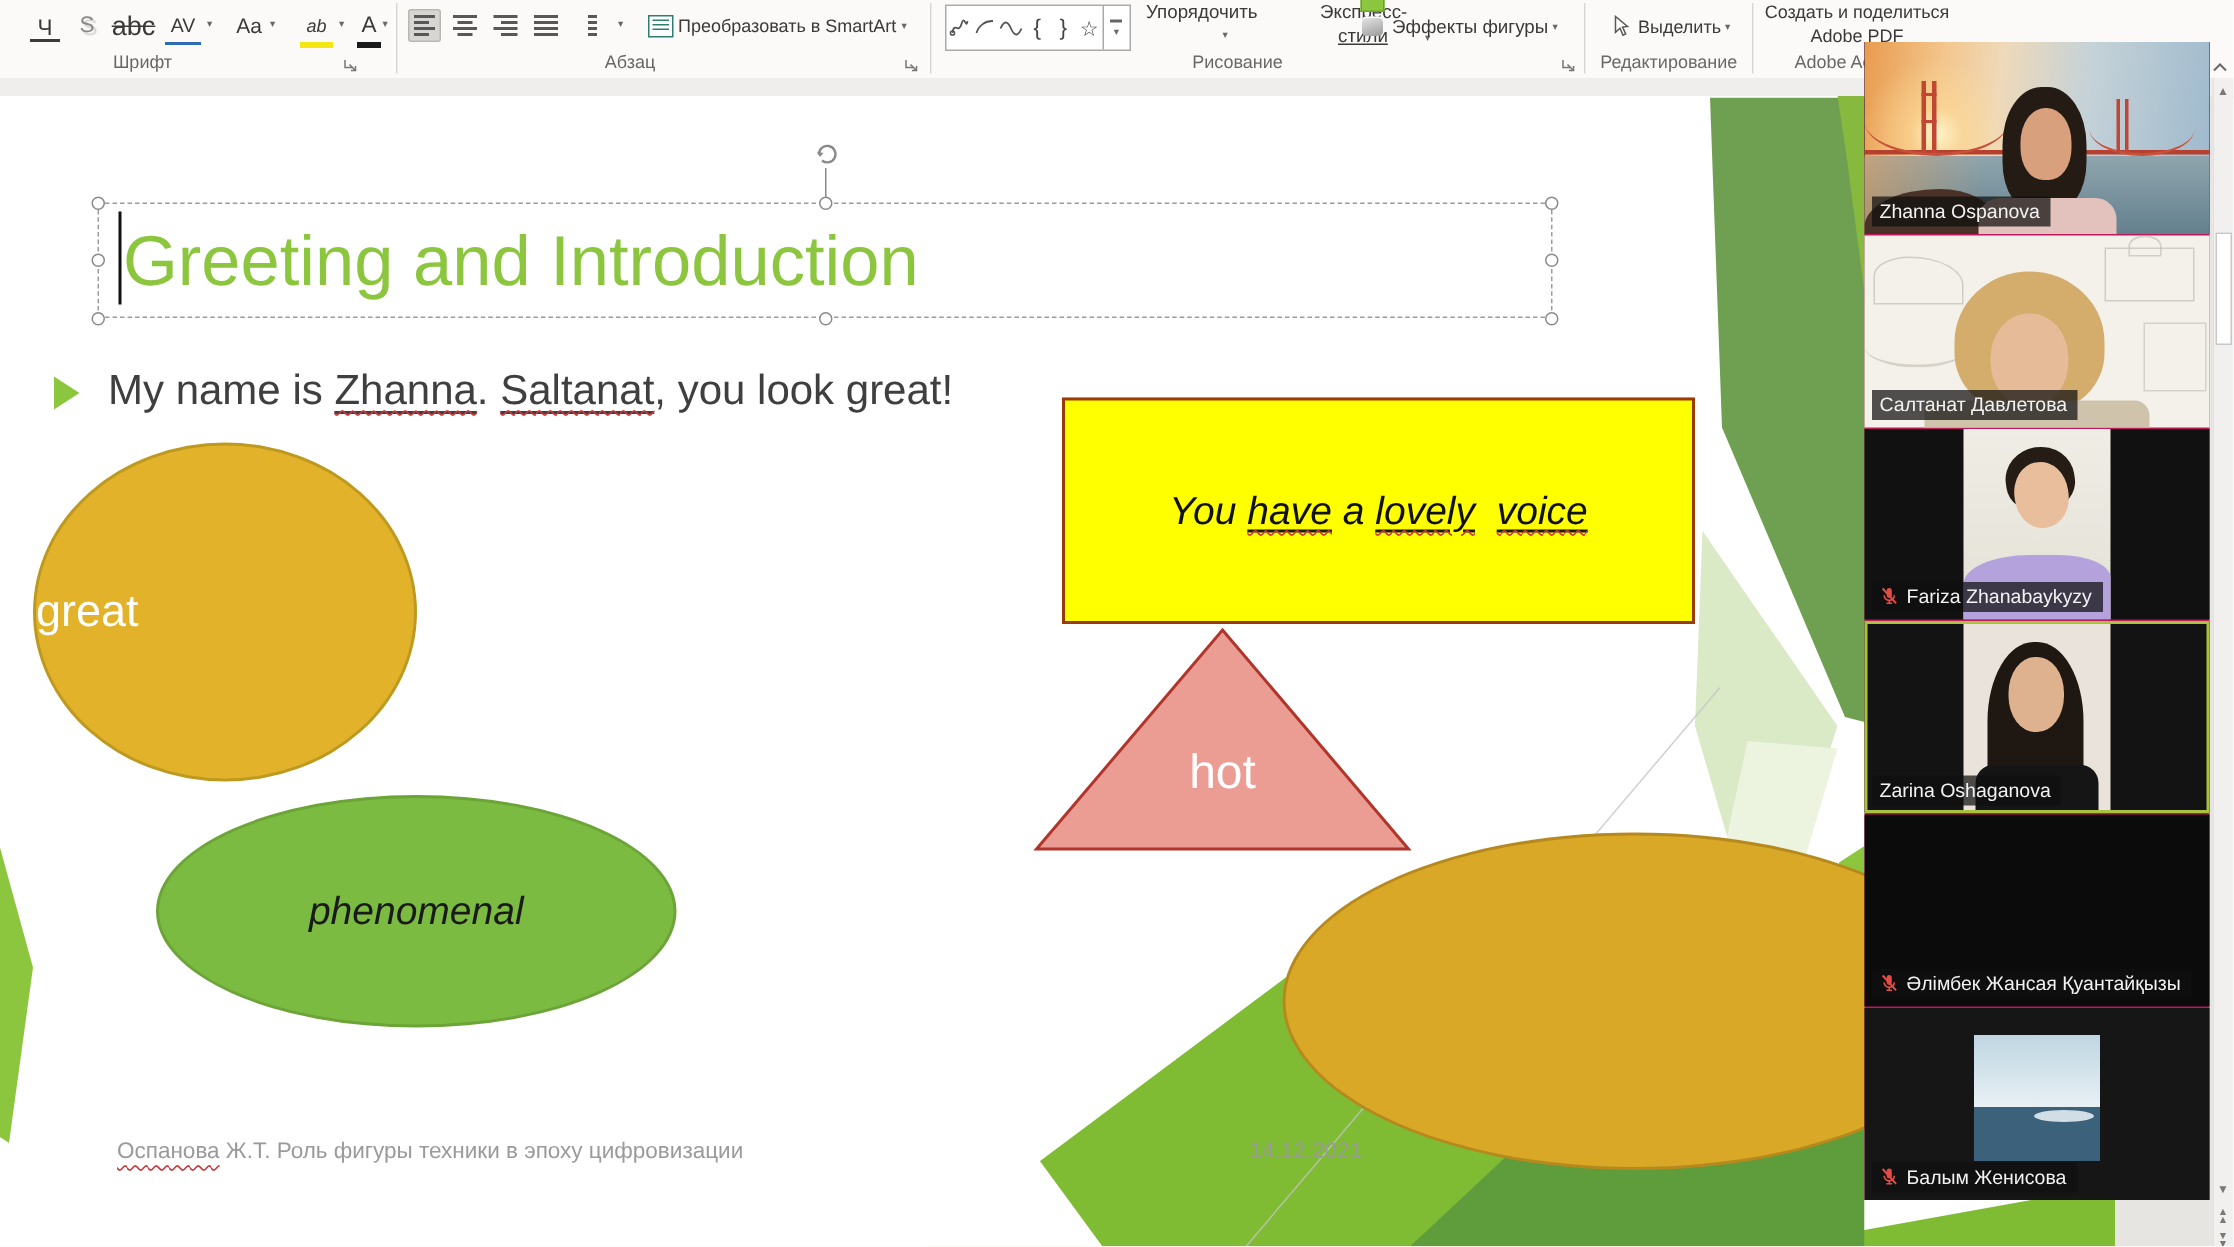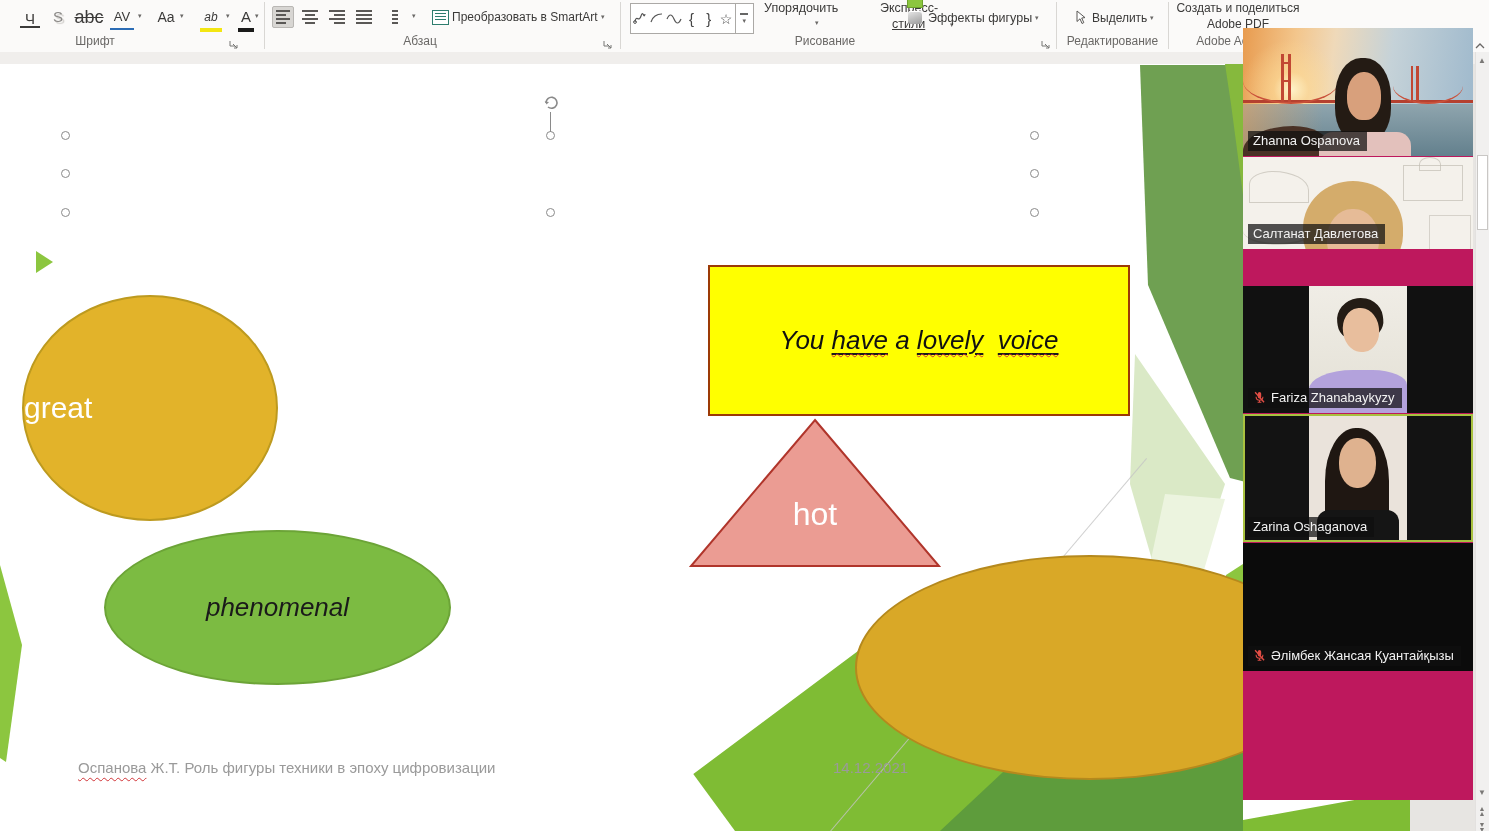--- a/index.html
+++ b/index.html
@@ -200,21 +200,26 @@
 
       <div class="abs" style="left:104px;top:466px;width:347px;height:155px;background:#7CBB42;border:2px solid #6CA437;border-radius:50%;box-sizing:border-box;display:flex;align-items:center;justify-content:center;color:#1a1a1a;font-size:26px;font-style:italic;">
           <span>phenomenal</span>
         </div>
 
       <div class="abs" style="left:855px;top:491px;width:470px;height:225px;background:#D9A827;border:2px solid #B5891D;border-radius:50%;box-sizing:border-box;display:flex;align-items:center;justify-content:center;color:#1a1a1a;font-size:27px;font-style:italic;">
         <span style="white-space:nowrap;"><span></span><span class="solidblk"><span class="wavy"></span></span></span>
       </div>
 
       <div class="abs" style="left:36px;top:187px;width:0;height:0;border-top:11px solid transparent;border-bottom:11px solid transparent;border-left:17px solid #8CC63F;"></div>
-
+      <div class="abs" style="left:72px;top:180px;font-size:28px;color:#3F3F3F;white-space:nowrap;"><span>My name is </span><span class="solidline"><span class="wavy">Zhanna</span></span><span>. </span><span class="solidline"><span class="wavy">Saltanat</span></span><span>, you look great!</span></div>
+
+      <div class="abs" style="left:65px;top:71px;width:970px;height:77px;border:1px dashed #9B9B9B;box-sizing:border-box;">
+        <div class="abs" style="left:13px;top:5px;width:2px;height:62px;background:#111;"></div>
+        <div class="abs" style="left:16px;top:3px;width:940px;height:70px;line-height:70px;font-size:47px;color:#8CC63F;white-space:nowrap;">Greeting and Introduction</div>
+      </div>
       <div class="abs handle" style="left:61px;top:67px;"></div>
       <div class="abs handle" style="left:546px;top:67px;"></div>
       <div class="abs handle" style="left:1030px;top:67px;"></div>
       <div class="abs handle" style="left:61px;top:105px;"></div>
       <div class="abs handle" style="left:1030px;top:105px;"></div>
       <div class="abs handle" style="left:61px;top:144px;"></div>
       <div class="abs handle" style="left:546px;top:144px;"></div>
       <div class="abs handle" style="left:1030px;top:144px;"></div>
       <div class="abs" style="left:550px;top:48px;width:1px;height:20px;background:#8A8A8A;"></div>
       <div class="abs" style="left:541px;top:28px;"><svg width="20" height="20">
@@ -240,21 +245,21 @@
       <div class="abs" style="left:168px;top:38px;width:8px;height:36px;background:linear-gradient(90deg,#C14733 0 2.5px,transparent 2.5px 5.5px,#C14733 5.5px 8px);"></div>
       <div class="abs" style="left:0;bottom:0;width:86px;height:30px;background:#4A3226;border-radius:70% 50% 0 0/100% 80% 0 0;"></div>
       <div class="abs" style="left:92px;top:30px;width:56px;height:84px;background:#241B14;border-radius:46% 46% 40% 40%;"></div>
       <div class="abs" style="left:104px;top:44px;width:34px;height:48px;background:#D8A07C;border-radius:48% 48% 44% 44%;"></div>
       <div class="abs" style="left:76px;top:104px;width:92px;height:26px;background:#E3C1BC;border-radius:14px 14px 0 0;"></div>
       <div class="namechip">
           <span>Zhanna Ospanova</span>
         </div>
     </div>
 
-    <div class="tile abs" style="top:129px;height:92px;background:#F4F1EB;">
+    <div class="tile abs" style="top:129px;height:128px;background:#F4F1EB;">
       <div class="abs" style="left:6px;top:14px;width:58px;height:30px;border:1px solid #C2BEB4;border-radius:40% 60% 0 0;opacity:.7;"></div>
       <div class="abs" style="left:160px;top:8px;width:58px;height:34px;border:1px solid #C2BEB4;opacity:.7;"></div>
       <div class="abs" style="left:176px;top:0px;width:20px;height:12px;border:1px solid #C2BEB4;border-radius:50% 50% 0 0;opacity:.7;"></div>
       <div class="abs" style="left:0px;top:60px;width:70px;height:26px;border-bottom:2px solid #C2BEB4;border-radius:50%;opacity:.6;"></div>
       <div class="abs" style="left:186px;top:58px;width:40px;height:44px;border:1px solid #C2BEB4;opacity:.6;"></div>
       <div class="abs" style="left:60px;top:24px;width:100px;height:94px;background:#D4AC6B;border-radius:50% 50% 42% 42%;"></div>
       <div class="abs" style="left:84px;top:52px;width:52px;height:62px;background:#E6BB97;border-radius:48%;"></div>
       <div class="abs" style="left:40px;top:110px;width:150px;height:20px;background:#CFC3AC;border-radius:10px 10px 0 0;"></div>
       <div class="namechip">
           <span>Салтанат Давлетова</span>
@@ -294,20 +299,36 @@
       <div class="abs" style="left:64px;top:0;width:98px;height:124px;background:#EAE3DB;">
         <div class="abs" style="left:16px;top:12px;width:64px;height:110px;background:#1F1712;border-radius:48% 48% 20% 20%;"></div>
         <div class="abs" style="left:30px;top:22px;width:37px;height:50px;background:#DFB28F;border-radius:48%;"></div>
         <div class="abs" style="left:8px;top:94px;width:82px;height:30px;background:#151515;border-radius:12px 12px 0 0;"></div>
       </div>
       <div class="namechip" style="left:3px;bottom:3px;">
           <span>Zarina Oshaganova</span>
         </div>
     </div>
 
+    <div class="tile abs" style="top:644px;height:128px;background:#161616;">
+      <div class="abs" style="left:73px;top:18px;width:84px;height:84px;">
+        <div class="abs" style="left:0;top:0;width:84px;height:48px;background:linear-gradient(#BFD6E2,#E8F0F4);"></div>
+        <div class="abs" style="left:0;top:48px;width:84px;height:36px;background:#3C617A;"></div>
+        <div class="abs" style="left:40px;top:50px;width:40px;height:8px;background:rgba(236,244,248,.85);border-radius:50%;"></div>
+      </div>
+      <div class="namechip">
+        <svg class="micico" viewBox="0 0 16 16">
+            <path d="M8 1.2a2.1 2.1 0 0 1 2.1 2.1v3.9A2.1 2.1 0 0 1 8 9.3a2.1 2.1 0 0 1-2.1-2.1V3.3A2.1 2.1 0 0 1 8 1.2z" fill="#E14D45"></path>
+            <path d="M3.8 7.2a4.2 4.2 0 0 0 8.4 0" stroke="#E14D45" fill="none" stroke-width="1.3"></path>
+            <path d="M8 11.4v2.2M5.7 13.8h4.6" stroke="#E14D45" stroke-width="1.3"></path>
+            <path d="M2.6 1.6l11 12.2" stroke="#E14D45" stroke-width="1.7"></path>
+          </svg>
+        <span>Балым Женисова</span>
+      </div>
+    </div>
   </div>
 
   <div id="scrollcol" class="abs"></div>
   <div class="scrbtn abs" style="top:54px;">▲</div>
   <div class="abs" style="left:1477px;top:155px;width:11px;height:75px;background:#fff;border:1px solid #C9C7C5;box-sizing:border-box;z-index:61;"></div>
   <div class="scrbtn abs" style="top:786px;">▼</div>
   <div class="scrbtn abs" style="top:804px;line-height:5px;font-size:7px;padding-top:2px;height:12px;">▲<br>▲</div>
   <div class="scrbtn abs" style="top:820px;line-height:5px;font-size:7px;padding-top:2px;height:11px;">▼<br>▼</div>
 
 </div>

